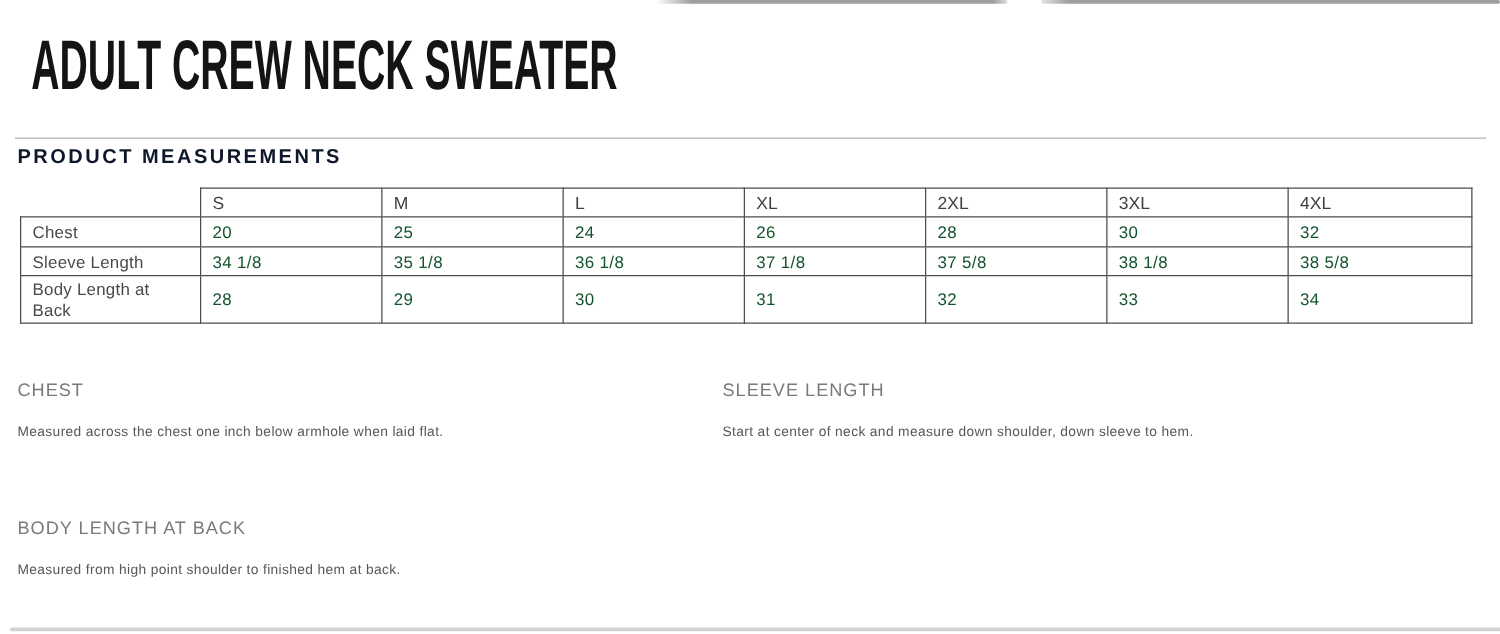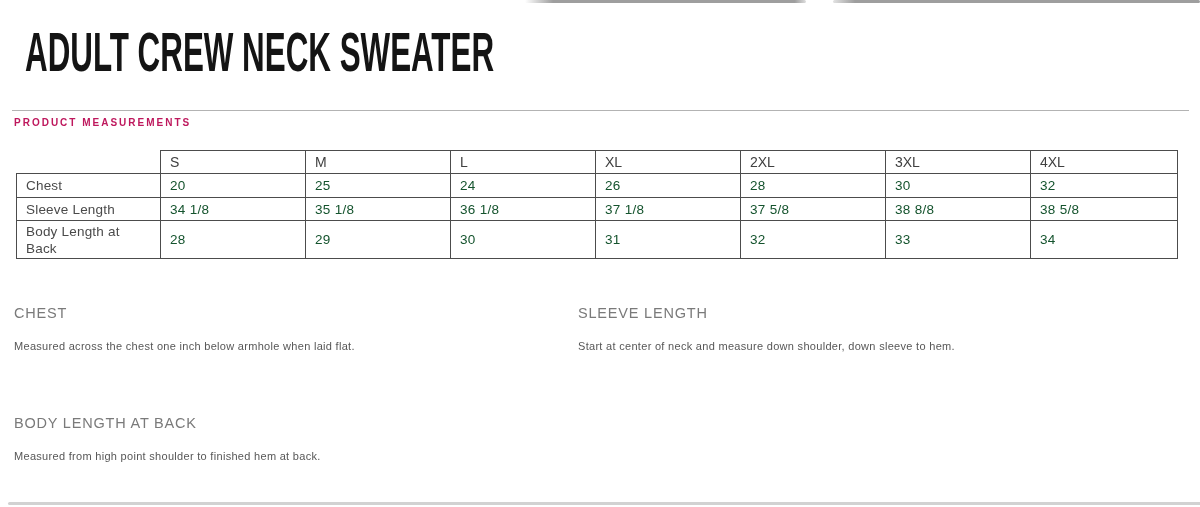--- a/index.html
+++ b/index.html
@@ -34,22 +34,22 @@
     transform: scale(0.57, 1.02); transform-origin: 0 0;
   }
 
   .rule {
     position: absolute; left: 12px; right: 11px; top: 110px;
     height: 1px; background: #b3b3b3;
   }
 
   .section-header {
     position: absolute; left: 14px; top: 117px;
-    font-size: 10px; font-weight: 700; letter-spacing: 2px;
-    color: #be185d; white-space: nowrap;
+    font-size: 16px; font-weight: 700; letter-spacing: 2px;
+    color: #0f172a; white-space: nowrap;
   }
 
   table.size-table {
     position: absolute; left: 16px; top: 150px;
     width: 1161px;
     border-collapse: collapse; table-layout: fixed;
     font-size: 13.5px;
   }
   .size-table th, .size-table td {
     border: 1px solid #4c4c4c;
@@ -134,21 +134,21 @@
       </tr>
       <tr class="row-h2">
         <th class="rowlabel">
           <div class="rowlabel-inner">Sleeve Length</div>
         </th>
         <td>34 1/8</td>
         <td>35 1/8</td>
         <td>36 1/8</td>
         <td>37 1/8</td>
         <td>37 5/8</td>
-        <td>38 8/8</td>
+        <td>38 1/8</td>
         <td>38 5/8</td>
       </tr>
       <tr class="row-h3">
         <th class="rowlabel">
           <div class="rowlabel-inner">Body Length at Back</div>
         </th>
         <td>28</td>
         <td>29</td>
         <td>30</td>
         <td>31</td>

